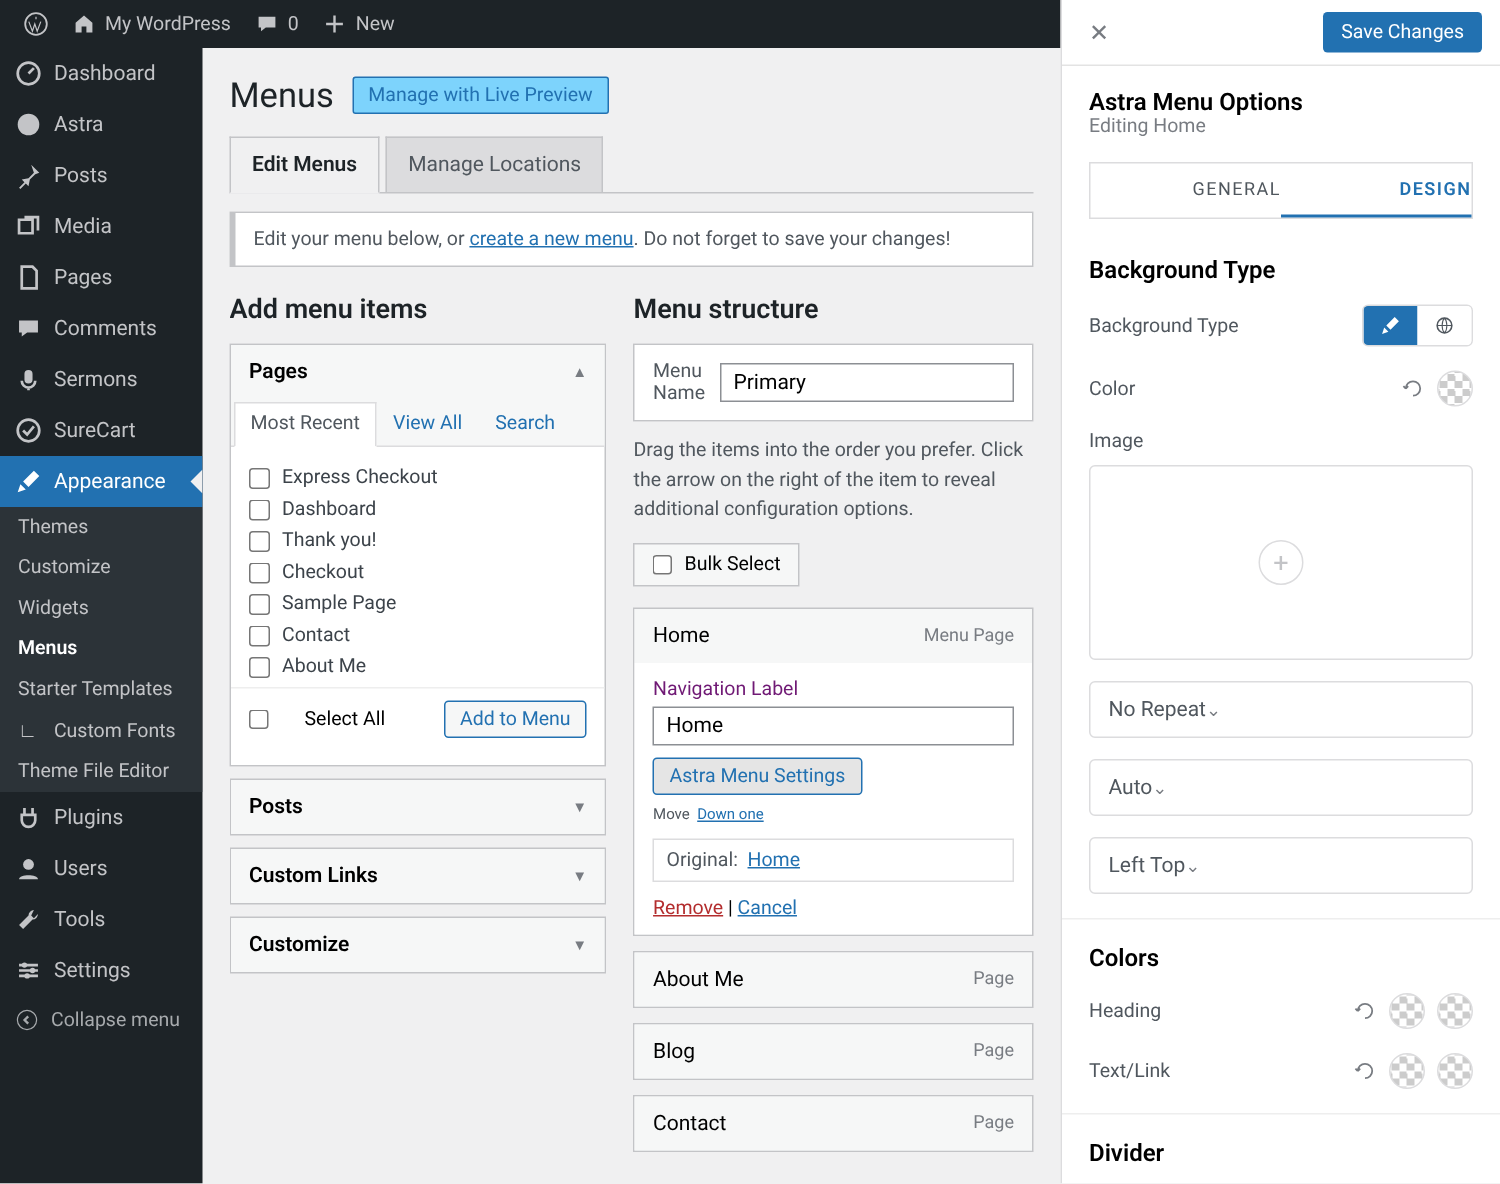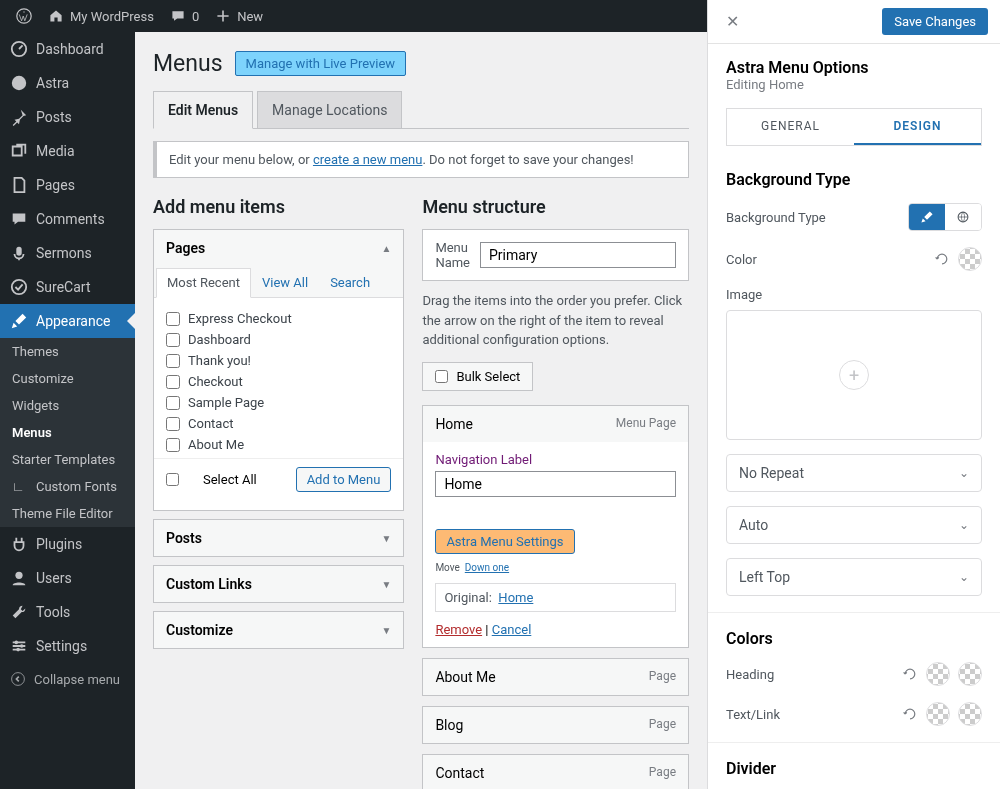--- a/index.html
+++ b/index.html
@@ -65,53 +65,53 @@
 .instructions { font-size: 13px; color: #50575e; margin-bottom: 12px; line-height: 1.5; }
 
 .bulk { display: inline-flex; gap: 8px; border: 1px solid #c3c4c7; background: #f6f7f7; padding: 6px 12px; font-size: 13px; margin-bottom: 14px; }
 
 .menu-item { border: 1px solid #c3c4c7; margin-bottom: 10px; }
 .mi-head { display: flex; justify-content: space-between; background: #f6f7f7; padding: 10px 12px; font-size: 14px; cursor: pointer; }
 .mi-head .type { color: #787c82; font-size: 12px; }
 .mi-body { background: #fff; padding: 10px 12px; font-size: 13px; }
 .mi-body .field-label { color: #701a75; display: block; margin-bottom: 4px; }
 .mi-body input[type=text] { width: 100%; padding: 4px 8px; border: 1px solid #8c8f94; margin-bottom: 8px; font-size: 14px; }
-.btn-astra { border: 1px solid #2271b1; color: #2271b1; background: #fdba74; padding: 4px 10px; font-size: 13px; cursor: pointer; border-radius: 3px; margin-bottom: 8px; margin-top: 24px; }
+.btn-astra { border: 1px solid #2271b1; color: #2271b1; background: #e5e5e5; padding: 4px 10px; font-size: 13px; cursor: pointer; border-radius: 3px; margin-bottom: 8px; }
 .move { font-size: 10px; color: #50575e; }
 .move a { color: #2271b1; text-decoration: underline; cursor: pointer; }
 .orig-box { border: 1px solid #dcdcde; padding: 6px 8px; margin: 10px 0; font-size: 13px; color: #50575e; }
 .orig-box a { color: #2271b1; text-decoration: underline; }
 .actions { font-size: 13px; }
 .actions a.remove { color: #b32d2e; text-decoration: underline; cursor: pointer; }
 .actions a.cancel { color: #2271b1; text-decoration: underline; cursor: pointer; }
 
 
 .panel { position: absolute; top: 0; right: 0; width: 293px; bottom: 0; background: #fff; border-left: 1px solid #dcdcde; display: flex; flex-direction: column; }
 .panel-top { display: flex; justify-content: space-between; align-items: center; padding: 8px 12px; border-bottom: 1px solid #e3e3e3; }
 .close-x { font-size: 16px; color: #787c82; cursor: pointer; padding: 2px 6px; }
 .btn-primary { background: #2271b1; color: #fff; border: none; padding: 6px 12px; font-size: 13px; cursor: pointer; border-radius: 3px; }
 .panel-head { padding: 14px 18px 8px; }
 .panel-title { font-size: 16px; font-weight: 600; }
 .panel-sub { font-size: 13px; color: #787c82; }
 .panel-tabs { display: flex; margin: 8px 18px 0; border: 1px solid #dcdcde; }
-.ptab { flex: 1; text-align: center; padding: 10px 0; font-size: 12px; letter-spacing: 1px; cursor: pointer; color: #50575e; }
+.ptab { flex: 1; text-align: right; padding: 10px 0; font-size: 12px; letter-spacing: 1px; cursor: pointer; color: #50575e; }
 .ptab.active { border-bottom: 2px solid #2271b1; color: #2271b1; font-weight: 600; }
 .panel-body { padding: 14px 18px; overflow-y: auto; flex: 1; }
 .psection { font-size: 16px; font-weight: 600; margin: 10px 0 14px; }
 .prow { display: flex; justify-content: space-between; align-items: center; margin-bottom: 16px; font-size: 13px; color: #50575e; }
 .toggle-group { display: flex; border: 1px solid #dcdcde; border-radius: 4px; overflow: hidden; }
 .toggle-btn { width: 36px; height: 26px; display: flex; align-items: center; justify-content: center; cursor: pointer; background: #fff; }
 .toggle-btn.active { background: #2271b1; color: #fff; }
 .toggle-btn svg { width: 14px; height: 14px; fill: currentColor; }
 .reset { width: 16px; height: 16px; cursor: pointer; color: #787c82; }
 .swatch { width: 24px; height: 24px; border-radius: 50%; border: 1px solid #dcdcde; background: repeating-conic-gradient(#ccc 0% 25%, #fff 0% 50%) 50% / 10px 10px; cursor: pointer; }
 .swatches { display: flex; gap: 8px; align-items: center; }
 .uploader { border: 1px solid #dcdcde; border-radius: 4px; height: 130px; display: flex; align-items: center; justify-content: center; margin-bottom: 14px; cursor: pointer; }
 .upload-plus { width: 30px; height: 30px; border: 1px solid #dcdcde; border-radius: 50%; display: flex; align-items: center; justify-content: center; color: #c3c4c7; font-size: 18px; }
-.pselect { width: 100%; border: 1px solid #dcdcde; border-radius: 4px; padding: 10px 12px; font-size: 14px; display: flex; justify-content: space-between; align-items: center; margin-bottom: 14px; cursor: pointer; color:#50575e; }
+.pselect { width: 100%; border: 1px solid #dcdcde; border-radius: 4px; padding: 10px 12px; font-size: 14px; display: flex; justify-content: flex-start; align-items: center; margin-bottom: 14px; cursor: pointer; color:#50575e; }
 .pselect .caret { color: #787c82; font-size: 12px; }
 .pdivider { border-top: 1px solid #eee; margin: 16px -18px; }
 </style>
 </head>
 <body>
 
 <div class="adminbar">
   <div class="item">
     <svg viewBox="0 0 20 20">
         <circle cx="10" cy="10" r="9" fill="none" stroke="currentColor" stroke-width="1.5"></circle>

